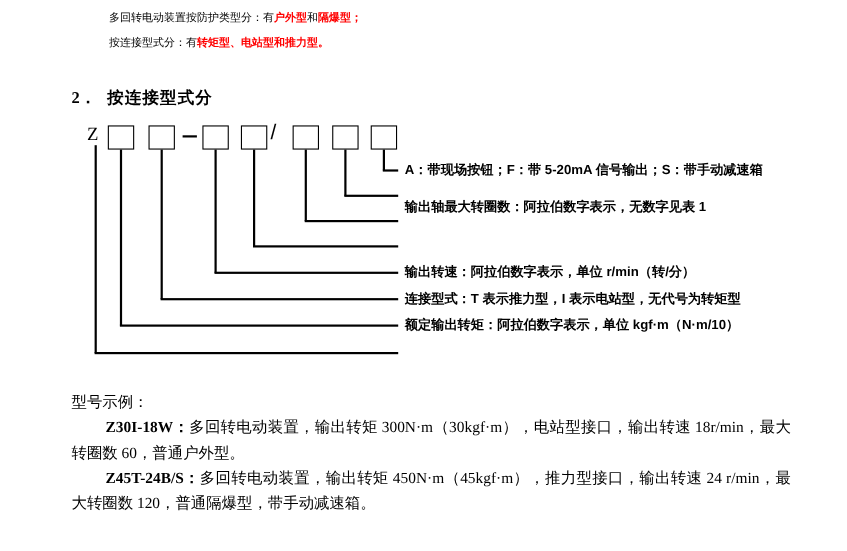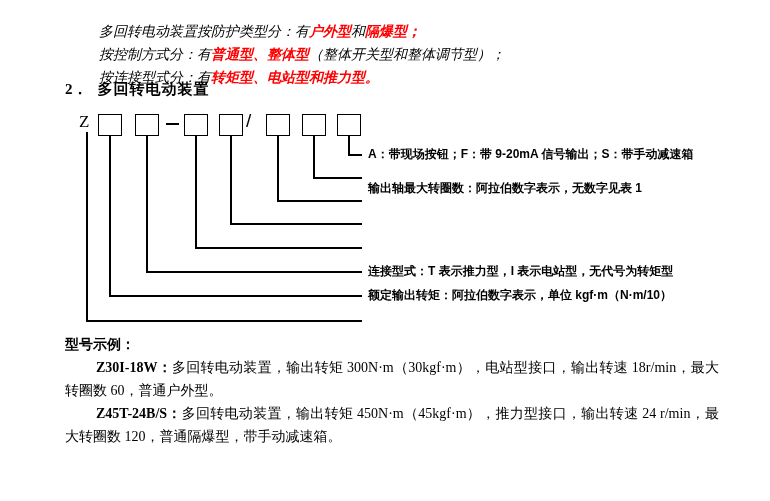--- a/index.html
+++ b/index.html
@@ -3,22 +3,22 @@
 <meta charset="utf-8">
 <style>
   html,body{margin:0;padding:0;}
   body{
     width:770px;height:501px;position:relative;overflow:hidden;
     background:#ffffff;color:#000;
     font-family:"Liberation Serif","DejaVu Serif",serif;
   }
   
   .intro{
-    position:absolute;top:20px;left:99px;
-    font-size:14px;line-height:23px;white-space:nowrap;font-style:italic;
+    position:absolute;top:5px;left:99px;
+    font-size:10px;line-height:23px;white-space:nowrap;
   }
   .red{color:#FF0000;font-weight:bold;}
   
   .heading{
     position:absolute;top:80px;left:65px;
     font-size:15px;font-weight:bold;letter-spacing:1px;
   }
   .heading .num{margin-right:10px;letter-spacing:0;}
   
   .diagram{position:absolute;top:0;left:0;width:770px;height:332px;}
@@ -41,34 +41,33 @@
     position:absolute;left:368px;line-height:16px;white-space:nowrap;
     font-family:"Liberation Sans","DejaVu Sans",sans-serif;
     font-weight:bold;font-size:12px;
   }
   
   .examples{
     position:absolute;top:333px;left:65px;width:654px;
     font-size:14px;line-height:23px;text-align:justify;
   }
   .examples p{margin:0;text-indent:31px;}
-  .examples .ex-heading{font-weight:bold;text-indent:0;}
+  .examples .ex-heading{font-weight:normal;text-indent:0;margin-top:22px;}
   .examples b{font-weight:bold;}
 </style>
 </head>
 <body>
 
 <div class="intro">
   <div><span>多回转电动装置按防护类型分：有</span><span class="red">户外型</span><span>和</span><span class="red">隔爆型；</span></div>
-  <div><span>按控制方式分：有</span><span class="red">普通型、整体型</span><span>（整体开关型和整体调节型）；</span></div>
   <div><span>按连接型式分：有</span><span class="red">转矩型、电站型和推力型。</span></div>
 </div>
 
 <div class="heading">
-  <span class="num">2．</span><span>多回转电动装置</span>
+  <span class="num">2．</span><span>按连接型式分</span>
 </div>
 
 <div class="diagram">
   <span class="z-letter">Z</span>
 
   <div class="dbox" style="left:98px"></div>
   <div class="dbox" style="left:135px"></div>
   <div class="dash-sep"></div>
   <div class="dbox" style="left:184px"></div>
   <div class="dbox" style="left:219px"></div>
@@ -94,22 +93,23 @@
 
   <div class="vline" style="left:146px;top:136px;height:136px"></div>
   <div class="hline" style="left:146px;top:271px;width:216px"></div>
 
   <div class="vline" style="left:109px;top:136px;height:160px"></div>
   <div class="hline" style="left:109px;top:295px;width:253px"></div>
 
   <div class="vline" style="left:86px;top:132px;height:189px"></div>
   <div class="hline" style="left:86px;top:320px;width:276px"></div>
 
-  <div class="dlabel" style="top:146px">A：带现场按钮；F：带 9-20mA 信号输出；S：带手动减速箱</div>
+  <div class="dlabel" style="top:146px">A：带现场按钮；F：带 5-20mA 信号输出；S：带手动减速箱</div>
   <div class="dlabel" style="top:180px">输出轴最大转圈数：阿拉伯数字表示，无数字见表 1</div>
+  <div class="dlabel" style="top:239px">输出转速：阿拉伯数字表示，单位 r/min（转/分）</div>
   <div class="dlabel" style="top:263px">连接型式：T 表示推力型，I 表示电站型，无代号为转矩型</div>
   <div class="dlabel" style="top:287px">额定输出转矩：阿拉伯数字表示，单位 kgf·m（N·m/10）</div>
 </div>
 
 <div class="examples">
   <p class="ex-heading">型号示例：</p>
   <p><b>Z30I-18W：</b><span>多回转电动装置，输出转矩 300N·m（30kgf·m），电站型接口，输出转速 18r/min，最大转圈数 60，普通户外型。</span></p>
   <p><b>Z45T-24B/S：</b><span>多回转电动装置，输出转矩 450N·m（45kgf·m），推力型接口，输出转速 24 r/min，最大转圈数 120，普通隔爆型，带手动减速箱。</span></p>
 </div>
 

